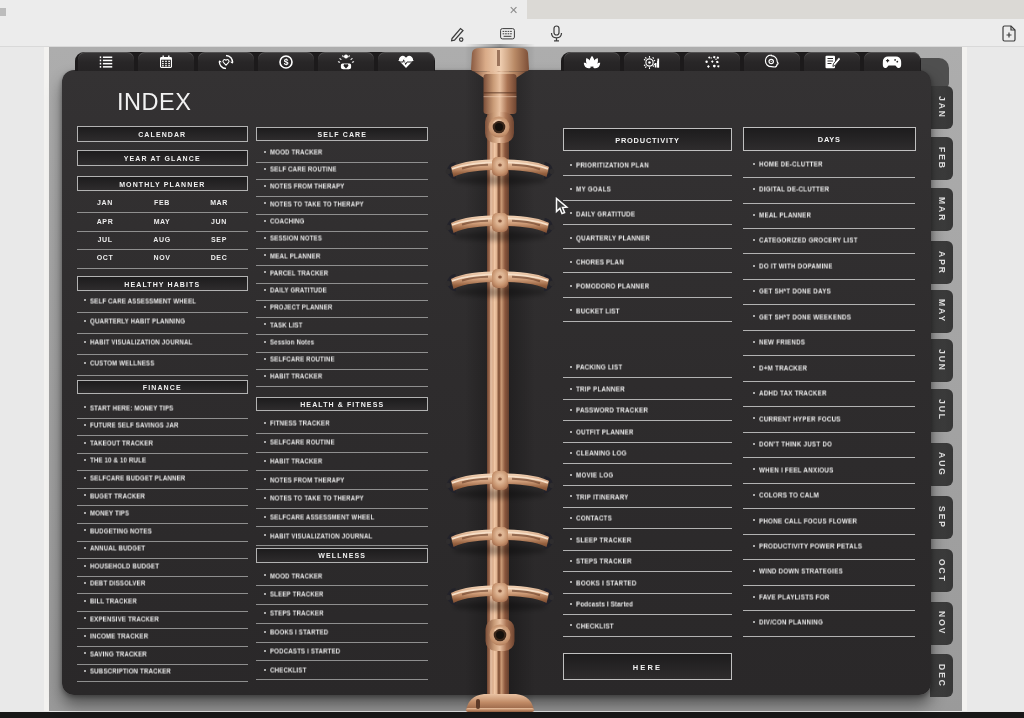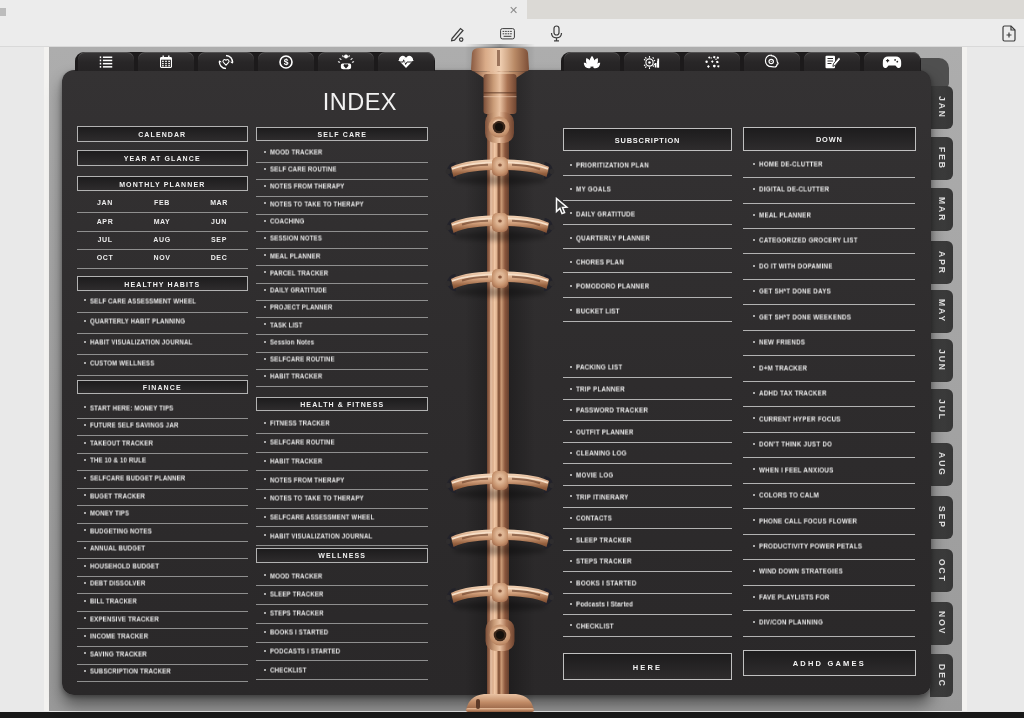--- a/index.html
+++ b/index.html
@@ -15,21 +15,21 @@
  background:linear-gradient(180deg,#343233 0%,#2e2c2d 50%,#2a2829 100%);
  box-shadow:0 10px 16px rgba(0,0,0,.45),0 2px 5px rgba(0,0,0,.35)}
 .tabstrip2{position:absolute;top:52px;height:19px;border-radius:9px 9px 0 0;background:#1c1a1b}
 .tab{position:absolute;top:52px;width:56px;height:19px;border-radius:7px 7px 0 0;
  background:linear-gradient(180deg,#373536 0%,#282627 55%,#252324 100%);box-shadow:inset 0 1px 0 rgba(255,255,255,.15)}
 .tab svg{position:absolute;left:50%;top:54%;transform:translate(-50%,-50%) translateZ(0)}
 .mtabs{position:absolute;left:930px;top:47px;width:33px;height:664px;overflow:hidden}
 .mtab{position:absolute;left:0;width:22.5px;height:43px;border-radius:0 6px 6px 0;
  background:linear-gradient(90deg,#434343,#363636);color:#e4e4e4;font-size:8.5px;font-weight:bold;letter-spacing:2px;
  writing-mode:vertical-rl;text-align:center;line-height:22.5px}
-.title{position:absolute;left:117px;top:90.5px;width:280px;text-align:right;color:#f2f2f2;font-size:23.5px;font-weight:400;letter-spacing:.5px;line-height:1}
+.title{position:absolute;left:117px;top:90.5px;width:280px;text-align:left;color:#f2f2f2;font-size:23.5px;font-weight:400;letter-spacing:.5px;line-height:1}
 .hd{position:absolute;box-sizing:border-box;border:1px solid #b2b2b2;background:linear-gradient(180deg,#1d1c1d,#2e2c2d);
  color:#f0f0f0;font-size:7px;font-weight:bold;letter-spacing:1.1px;text-align:center}
 .hd2{position:absolute;box-sizing:border-box;border:1px solid #c0c0c0;background:linear-gradient(180deg,#1d1c1d,#2e2c2d);
  color:#f2f2f2;font-size:7.4px;font-weight:bold;letter-spacing:.8px;text-align:center}
 .hd3{position:absolute;box-sizing:border-box;border:1px solid #c0c0c0;background:linear-gradient(180deg,#1d1c1d,#2e2c2d);
  color:#f2f2f2;font-size:7.5px;font-weight:bold;letter-spacing:2.2px;text-align:center}
 .it{position:absolute;color:#eaeaea;font-size:7px;font-weight:bold;letter-spacing:.2px;transform:translateY(-50%) scaleX(.87) translateZ(0);transform-origin:left center;white-space:nowrap}
 .it2{position:absolute;color:#ececec;font-size:7.4px;font-weight:bold;letter-spacing:.3px;transform:translateY(-50%) scaleX(.84) translateZ(0);transform-origin:left center;white-space:nowrap}
 .style2{font-weight:bold;letter-spacing:.2px}
 .bu{position:absolute;width:2.4px;height:2.4px;border-radius:50%;background:#d6d6d6}
@@ -367,21 +367,21 @@
 <div class="ln" style="left:256px;top:622.6px;width:172.4px"></div>
 <div class="bu" style="left:263.5px;top:630.8px"></div>
 <div class="it" style="left:270px;top:632.1px">BOOKS I STARTED</div>
 <div class="ln" style="left:256px;top:641.5px;width:172.4px"></div>
 <div class="bu" style="left:263.5px;top:649.6px"></div>
 <div class="it" style="left:270px;top:650.9px">PODCASTS I STARTED</div>
 <div class="ln" style="left:256px;top:660.3px;width:172.4px"></div>
 <div class="bu" style="left:263.5px;top:668.5px"></div>
 <div class="it" style="left:270px;top:669.8px">CHECKLIST</div>
 <div class="ln" style="left:256px;top:679.2px;width:172.4px"></div>
-<div class="hd2" style="left:563px;top:127.7px;width:169px;height:23.39999999999999px;line-height:23.39999999999999px">SUBSCRIPTION</div>
+<div class="hd2" style="left:563px;top:127.7px;width:169px;height:23.39999999999999px;line-height:23.39999999999999px">PRODUCTIVITY</div>
 <div class="bu" style="left:569.5px;top:163.8px"></div>
 <div class="it2" style="left:576px;top:165.1px">PRIORITIZATION PLAN</div>
 <div class="ln2" style="left:563px;top:175.3px;width:169px"></div>
 <div class="bu" style="left:569.5px;top:188.0px"></div>
 <div class="it2" style="left:576px;top:189.3px">MY GOALS</div>
 <div class="ln2" style="left:563px;top:199.5px;width:169px"></div>
 <div class="bu" style="left:569.5px;top:212.3px"></div>
 <div class="it2" style="left:576px;top:213.6px">DAILY GRATITUDE</div>
 <div class="ln2" style="left:563px;top:223.8px;width:169px"></div>
 <div class="bu" style="left:569.5px;top:236.5px"></div>
@@ -429,21 +429,21 @@
 <div class="bu" style="left:569.5px;top:581.3px"></div>
 <div class="it2" style="left:576px;top:582.6px">BOOKS I STARTED</div>
 <div class="ln2" style="left:563px;top:592.6px;width:169px"></div>
 <div class="bu" style="left:569.5px;top:602.8px"></div>
 <div class="it2 style2" style="left:576px;top:604.1px">Podcasts I Started</div>
 <div class="ln2" style="left:563px;top:614.1px;width:169px"></div>
 <div class="bu" style="left:569.5px;top:624.4px"></div>
 <div class="it2" style="left:576px;top:625.7px">CHECKLIST</div>
 <div class="ln2" style="left:563px;top:635.7px;width:169px"></div>
 <div class="hd3" style="left:563px;top:653.3px;width:169px;height:27.200000000000045px;line-height:27.200000000000045px">HERE</div>
-<div class="hd2" style="left:742.5px;top:126.5px;width:172.6px;height:23.80000000000001px;line-height:23.80000000000001px">DOWN</div>
+<div class="hd2" style="left:742.5px;top:126.5px;width:172.6px;height:23.80000000000001px;line-height:23.80000000000001px">DAYS</div>
 <div class="bu" style="left:752.5px;top:162.6px"></div>
 <div class="it2" style="left:759px;top:163.9px">HOME DE-CLUTTER</div>
 <div class="ln2" style="left:742.5px;top:177.0px;width:172.6px"></div>
 <div class="bu" style="left:752.5px;top:188.1px"></div>
 <div class="it2" style="left:759px;top:189.4px">DIGITAL DE-CLUTTER</div>
 <div class="ln2" style="left:742.5px;top:202.5px;width:172.6px"></div>
 <div class="bu" style="left:752.5px;top:213.5px"></div>
 <div class="it2" style="left:759px;top:214.8px">MEAL PLANNER</div>
 <div class="ln2" style="left:742.5px;top:227.9px;width:172.6px"></div>
 <div class="bu" style="left:752.5px;top:239.0px"></div>
@@ -487,21 +487,20 @@
 <div class="ln2" style="left:742.5px;top:559.1px;width:172.6px"></div>
 <div class="bu" style="left:752.5px;top:570.1px"></div>
 <div class="it2" style="left:759px;top:571.4px">WIND DOWN STRATEGIES</div>
 <div class="ln2" style="left:742.5px;top:584.5px;width:172.6px"></div>
 <div class="bu" style="left:752.5px;top:595.6px"></div>
 <div class="it2" style="left:759px;top:596.9px">FAVE PLAYLISTS FOR</div>
 <div class="ln2" style="left:742.5px;top:610.0px;width:172.6px"></div>
 <div class="bu" style="left:752.5px;top:621.1px"></div>
 <div class="it2" style="left:759px;top:622.4px">DIV/CON PLANNING</div>
 <div class="ln2" style="left:742.5px;top:635.5px;width:172.6px"></div>
-<div class="hd3" style="left:742.5px;top:649.9px;width:172.6px;height:25.5px;line-height:25.5px">ADHD GAMES</div>
 <svg class="abs" style="left:440px;top:44px" width="120" height="674" viewBox="0 0 120 674">
 <defs>
 <filter id="blur1" x="-50%" y="-50%" width="200%" height="200%">
           <feGaussianBlur stdDeviation="2.5"></feGaussianBlur>
         </filter>
 <linearGradient id="barg" x1="0" y1="0" x2="1" y2="0">
  <stop offset="0" stop-color="#6e4431"></stop>
           <stop offset="0.18" stop-color="#b88160"></stop>
  <stop offset="0.34" stop-color="#f0c8a6"></stop>
           <stop offset="0.46" stop-color="#ddae8b"></stop>

